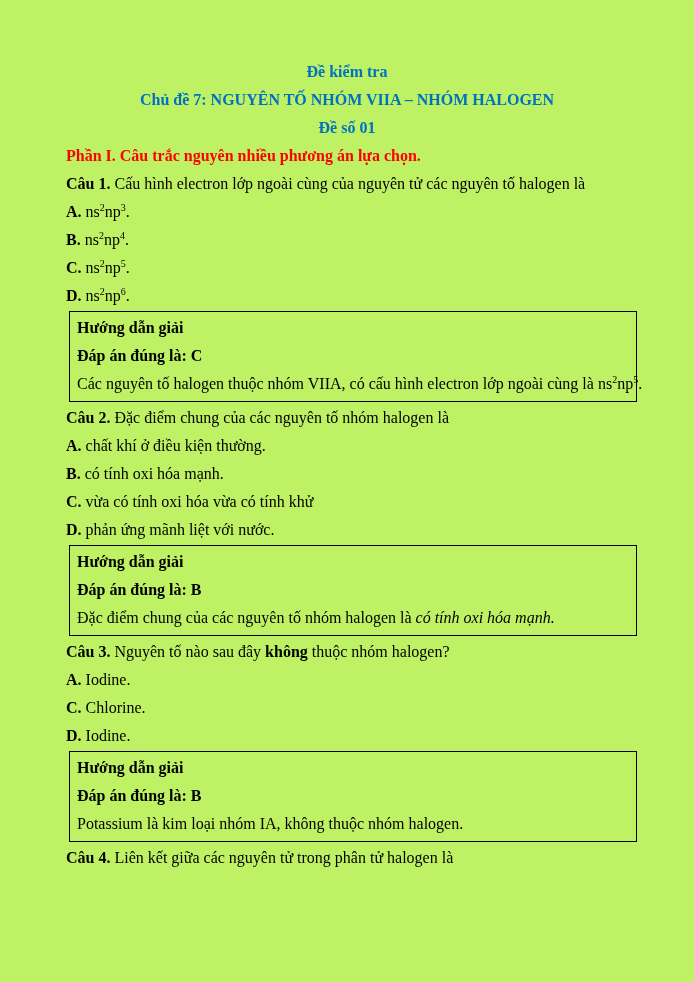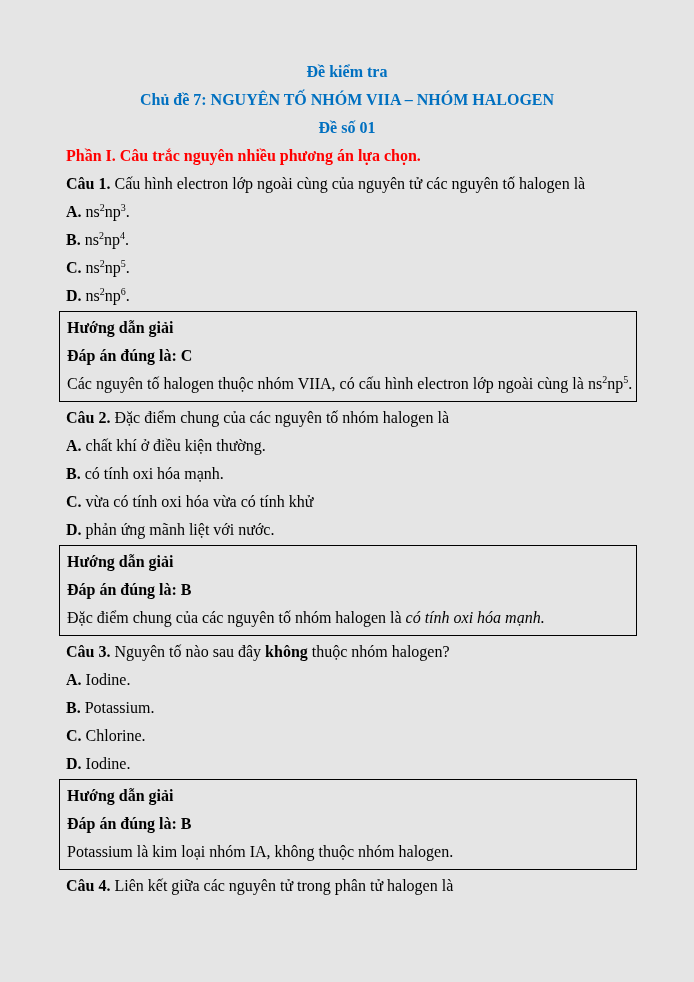--- a/index.html
+++ b/index.html
@@ -4,21 +4,21 @@
 <style>
   html, body {
     margin: 0;
     padding: 0;
     background: #ffffff;
   }
   .page {
     position: relative;
     width: 694px;
     height: 982px;
-    background: #e5e5e5;
+    background: #bef264;
     font-family: "Liberation Serif", serif;
     font-size: 16px;
     color: #000000;
     overflow: hidden;
   }
   .content {
     padding: 58px 57px 0 57px; 
   }
   .line {
     margin: 0;
@@ -41,21 +41,21 @@
   .bold { font-weight: bold; }
   .b { font-weight: bold; }
   .i { font-style: italic; }
   sup {
     font-size: 10px;
     line-height: 0;
     vertical-align: super;
   }
   .solution-box {
     border: 1px solid #000000;
-    margin: 1px 0 2px 2px;
+    margin: 1px 0 2px 12px;
     padding: 2px 0 3px 0;
   }
   .solution-box .line {
     padding-left: 7px;
   }
 </style>
 </head>
 <body>
 
 <div class="page">
@@ -83,21 +83,20 @@
     <p class="line"><span class="b">C.</span><span> vừa có tính oxi hóa vừa có tính khử</span></p>
     <p class="line"><span class="b">D.</span><span> phản ứng mãnh liệt với nước.</span></p>
     <div class="solution-box">
       <p class="line bold">Hướng dẫn giải</p>
       <p class="line bold">Đáp án đúng là: B</p>
       <p class="line"><span>Đặc điểm chung của các nguyên tố nhóm halogen là </span><span class="i">có tính oxi hóa mạnh.</span></p>
     </div>
 
     <p class="line"><span class="b">Câu 3.</span><span> Nguyên tố nào sau đây </span><span class="b">không</span><span> thuộc nhóm halogen?</span></p>
     <p class="line"><span class="b">A.</span><span> Iodine.</span></p>
-    <p class="line"><span class="b">B.</span><span> Potassium.</span></p>
     <p class="line"><span class="b">C.</span><span> Chlorine.</span></p>
     <p class="line"><span class="b">D.</span><span> Iodine.</span></p>
     <div class="solution-box">
       <p class="line bold">Hướng dẫn giải</p>
       <p class="line bold">Đáp án đúng là: B</p>
       <p class="line"><span>Potassium là kim loại nhóm IA, không thuộc nhóm halogen.</span></p>
     </div>
 
     <p class="line"><span class="b">Câu 4.</span><span> Liên kết giữa các nguyên tử trong phân tử halogen là</span></p>
 

